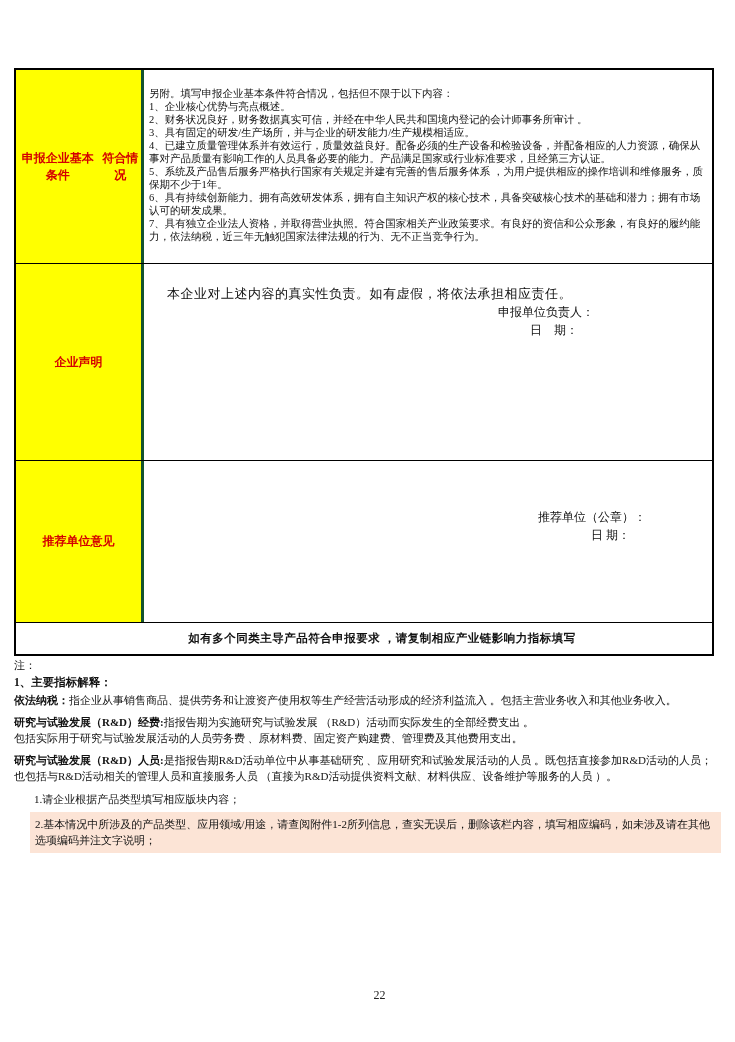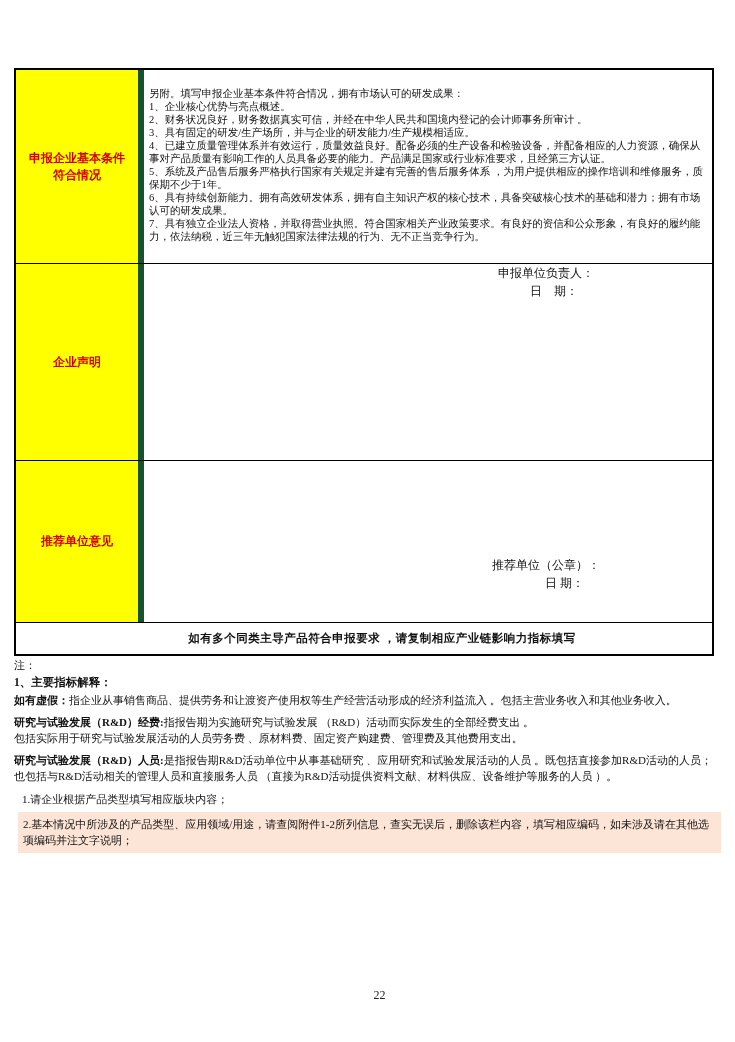--- a/index.html
+++ b/index.html
@@ -4,79 +4,80 @@
 <style>
   html,body{margin:0;padding:0;background:#ffffff;}
   body{width:735px;height:1042px;font-family:"Liberation Serif","DejaVu Serif",serif;color:#111;overflow:hidden;}
   .page{position:relative;width:735px;height:1042px;background:#fff;}
 
   
   .main-table{position:absolute;left:14px;top:68px;width:700px;border:2px solid #000;box-sizing:border-box;background:#fff;}
   .trow{display:flex;border-bottom:1px solid #000;box-sizing:border-box;}
   .trow:last-child{border-bottom:none;}
   .label-cell{width:128px;min-width:128px;background:#FFFF00;color:#D40000;font-weight:bold;font-size:12px;
-              display:flex;flex-direction:column;align-items:center;justify-content:center;text-align:center;
-              border-right:6px solid #14532d;box-sizing:border-box;line-height:17px;}
+              display:flex;flex-direction:row;align-items:center;justify-content:center;text-align:center;
+              border-right:3px solid #14532d;box-sizing:border-box;line-height:17px;}
   .content-cell{flex:1;box-sizing:border-box;position:relative;}
 
   .row1{height:194px;}
   .row2{height:197px;}
   .row3{height:162px;}
   .row4{height:31px;padding-left:36px;}
 
   .conditions{padding:17px 6px 0 5px;font-size:10.5px;line-height:13px;}
   .cond-line{margin:0;}
 
   .statement{margin:21px 0 0 23px;font-size:13px;letter-spacing:0.5px;}
   .sign-block{text-align:right;padding-right:118px;font-size:12px;line-height:18px;}
   .sign-block .date-line{padding-right:16px;}
-  .recommend .sign-block{margin-top:95px;padding-right:112px;}
+  .recommend .sign-block{margin-top:47px;padding-right:66px;}
 
   .footer-note{flex:1;display:flex;align-items:center;justify-content:center;
                font-weight:bold;font-size:11.5px;letter-spacing:0.5px;}
 
   
   .notes{position:absolute;left:14px;top:657px;width:707px;font-size:11px;line-height:16px;}
   .note-line{margin:0 0 1px 0;}
   .note-heading{font-weight:bold;font-size:11.5px;margin:0 0 2px 0;}
   .term-para{margin:2px 0 6px 0;}
   .term{font-weight:bold;}
   .section2{margin-top:26px;}
-  .fill-item{margin:0 0 3px 4px;padding:1px 4px 2px 4px;}
+  .fill-item{margin:0 0 3px 16px;padding:1px 4px 2px 4px;}
   .fill-item.highlight{background:#FCE4D6;padding:4px 5px 5px 5px;margin-bottom:4px;}
 
   .page-number{position:absolute;left:12px;top:988px;width:735px;text-align:center;font-size:12px;color:#222;}
 </style>
 </head>
 <body>
 
 <div class="page">
 
   <div class="main-table">
 
     <div class="trow row1">
       <div class="label-cell">
         <span>申报企业基本条件</span>
         <span>符合情况</span>
       </div>
       <div class="content-cell conditions">
-        <div class="cond-line">另附。填写申报企业基本条件符合情况，拥有市场认可的研发成果：</div>
+        <div class="cond-line">另附。填写申报企业基本条件符合情况，包括但不限于以下内容：</div>
         <div class="cond-line">1、企业核心优势与亮点概述。</div>
         <div class="cond-line">2、财务状况良好，财务数据真实可信，并经在中华人民共和国境内登记的会计师事务所审计 。</div>
         <div class="cond-line">3、具有固定的研发/生产场所，并与企业的研发能力/生产规模相适应。</div>
         <div class="cond-line">4、已建立质量管理体系并有效运行，质量效益良好。配备必须的生产设备和检验设备，并配备相应的人力资源，确保从事对产品质量有影响工作的人员具备必要的能力。产品满足国家或行业标准要求，且经第三方认证。</div>
         <div class="cond-line">5、系统及产品售后服务严格执行国家有关规定并建有完善的售后服务体系 ，为用户提供相应的操作培训和维修服务，质保期不少于1年。</div>
         <div class="cond-line">6、具有持续创新能力。拥有高效研发体系，拥有自主知识产权的核心技术，具备突破核心技术的基础和潜力；拥有市场认可的研发成果。</div>
         <div class="cond-line">7、具有独立企业法人资格，并取得营业执照。符合国家相关产业政策要求。有良好的资信和公众形象，有良好的履约能力，依法纳税，近三年无触犯国家法律法规的行为、无不正当竞争行为。</div>
       </div>
     </div>
 
     <div class="trow row2">
       <div class="label-cell">企业声明</div>
       <div class="content-cell">
+        <div class="statement">本企业对上述内容的真实性负责。如有虚假，将依法承担相应责任。</div>
         <div class="sign-block">
           <div>申报单位负责人：</div>
           <div class="date-line">日　期：</div>
         </div>
       </div>
     </div>
 
     <div class="trow row3">
       <div class="label-cell">推荐单位意见</div>
       <div class="content-cell recommend">
@@ -90,21 +91,21 @@
     <div class="trow row4">
       <div class="footer-note">如有多个同类主导产品符合申报要求 ，请复制相应产业链影响力指标填写</div>
     </div>
 
   </div>
 
   <div class="notes">
     <div class="note-line">注：</div>
     <div class="note-heading">1、主要指标解释：</div>
 
-    <p class="term-para"><span class="term">如有虚假：</span><span>指企业从事销售商品、提供劳务和让渡资产使用权等生产经营活动形成的经济利益流入 。包括主营业务收入和其他业务收入。</span></p>
+    <p class="term-para"><span class="term">依法纳税：</span><span>指企业从事销售商品、提供劳务和让渡资产使用权等生产经营活动形成的经济利益流入 。包括主营业务收入和其他业务收入。</span></p>
 
     <p class="term-para"><span class="term">研究与试验发展（R&amp;D）经费:</span><span>指报告期为实施研究与试验发展 （R&amp;D）活动而实际发生的全部经费支出 。</span>
       <span style="display:block;">包括实际用于研究与试验发展活动的人员劳务费 、原材料费、固定资产购建费、管理费及其他费用支出。</span>
     </p>
 
     <p class="term-para"><span class="term">研究与试验发展（R&amp;D）人员:</span><span>是指报告期R&amp;D活动单位中从事基础研究 、应用研究和试验发展活动的人员 。既包括直接参加R&amp;D活动的人员；也包括与R&amp;D活动相关的管理人员和直接服务人员 （直接为R&amp;D活动提供资料文献、材料供应、设备维护等服务的人员 ）。</span></p>
 
     <div class="fill-item">1.请企业根据产品类型填写相应版块内容；</div>
     <div class="fill-item highlight">2.基本情况中所涉及的产品类型、应用领域/用途，请查阅附件1-2所列信息，查实无误后，删除该栏内容，填写相应编码，如未涉及请在其他选项编码并注文字说明；</div>
   </div>

